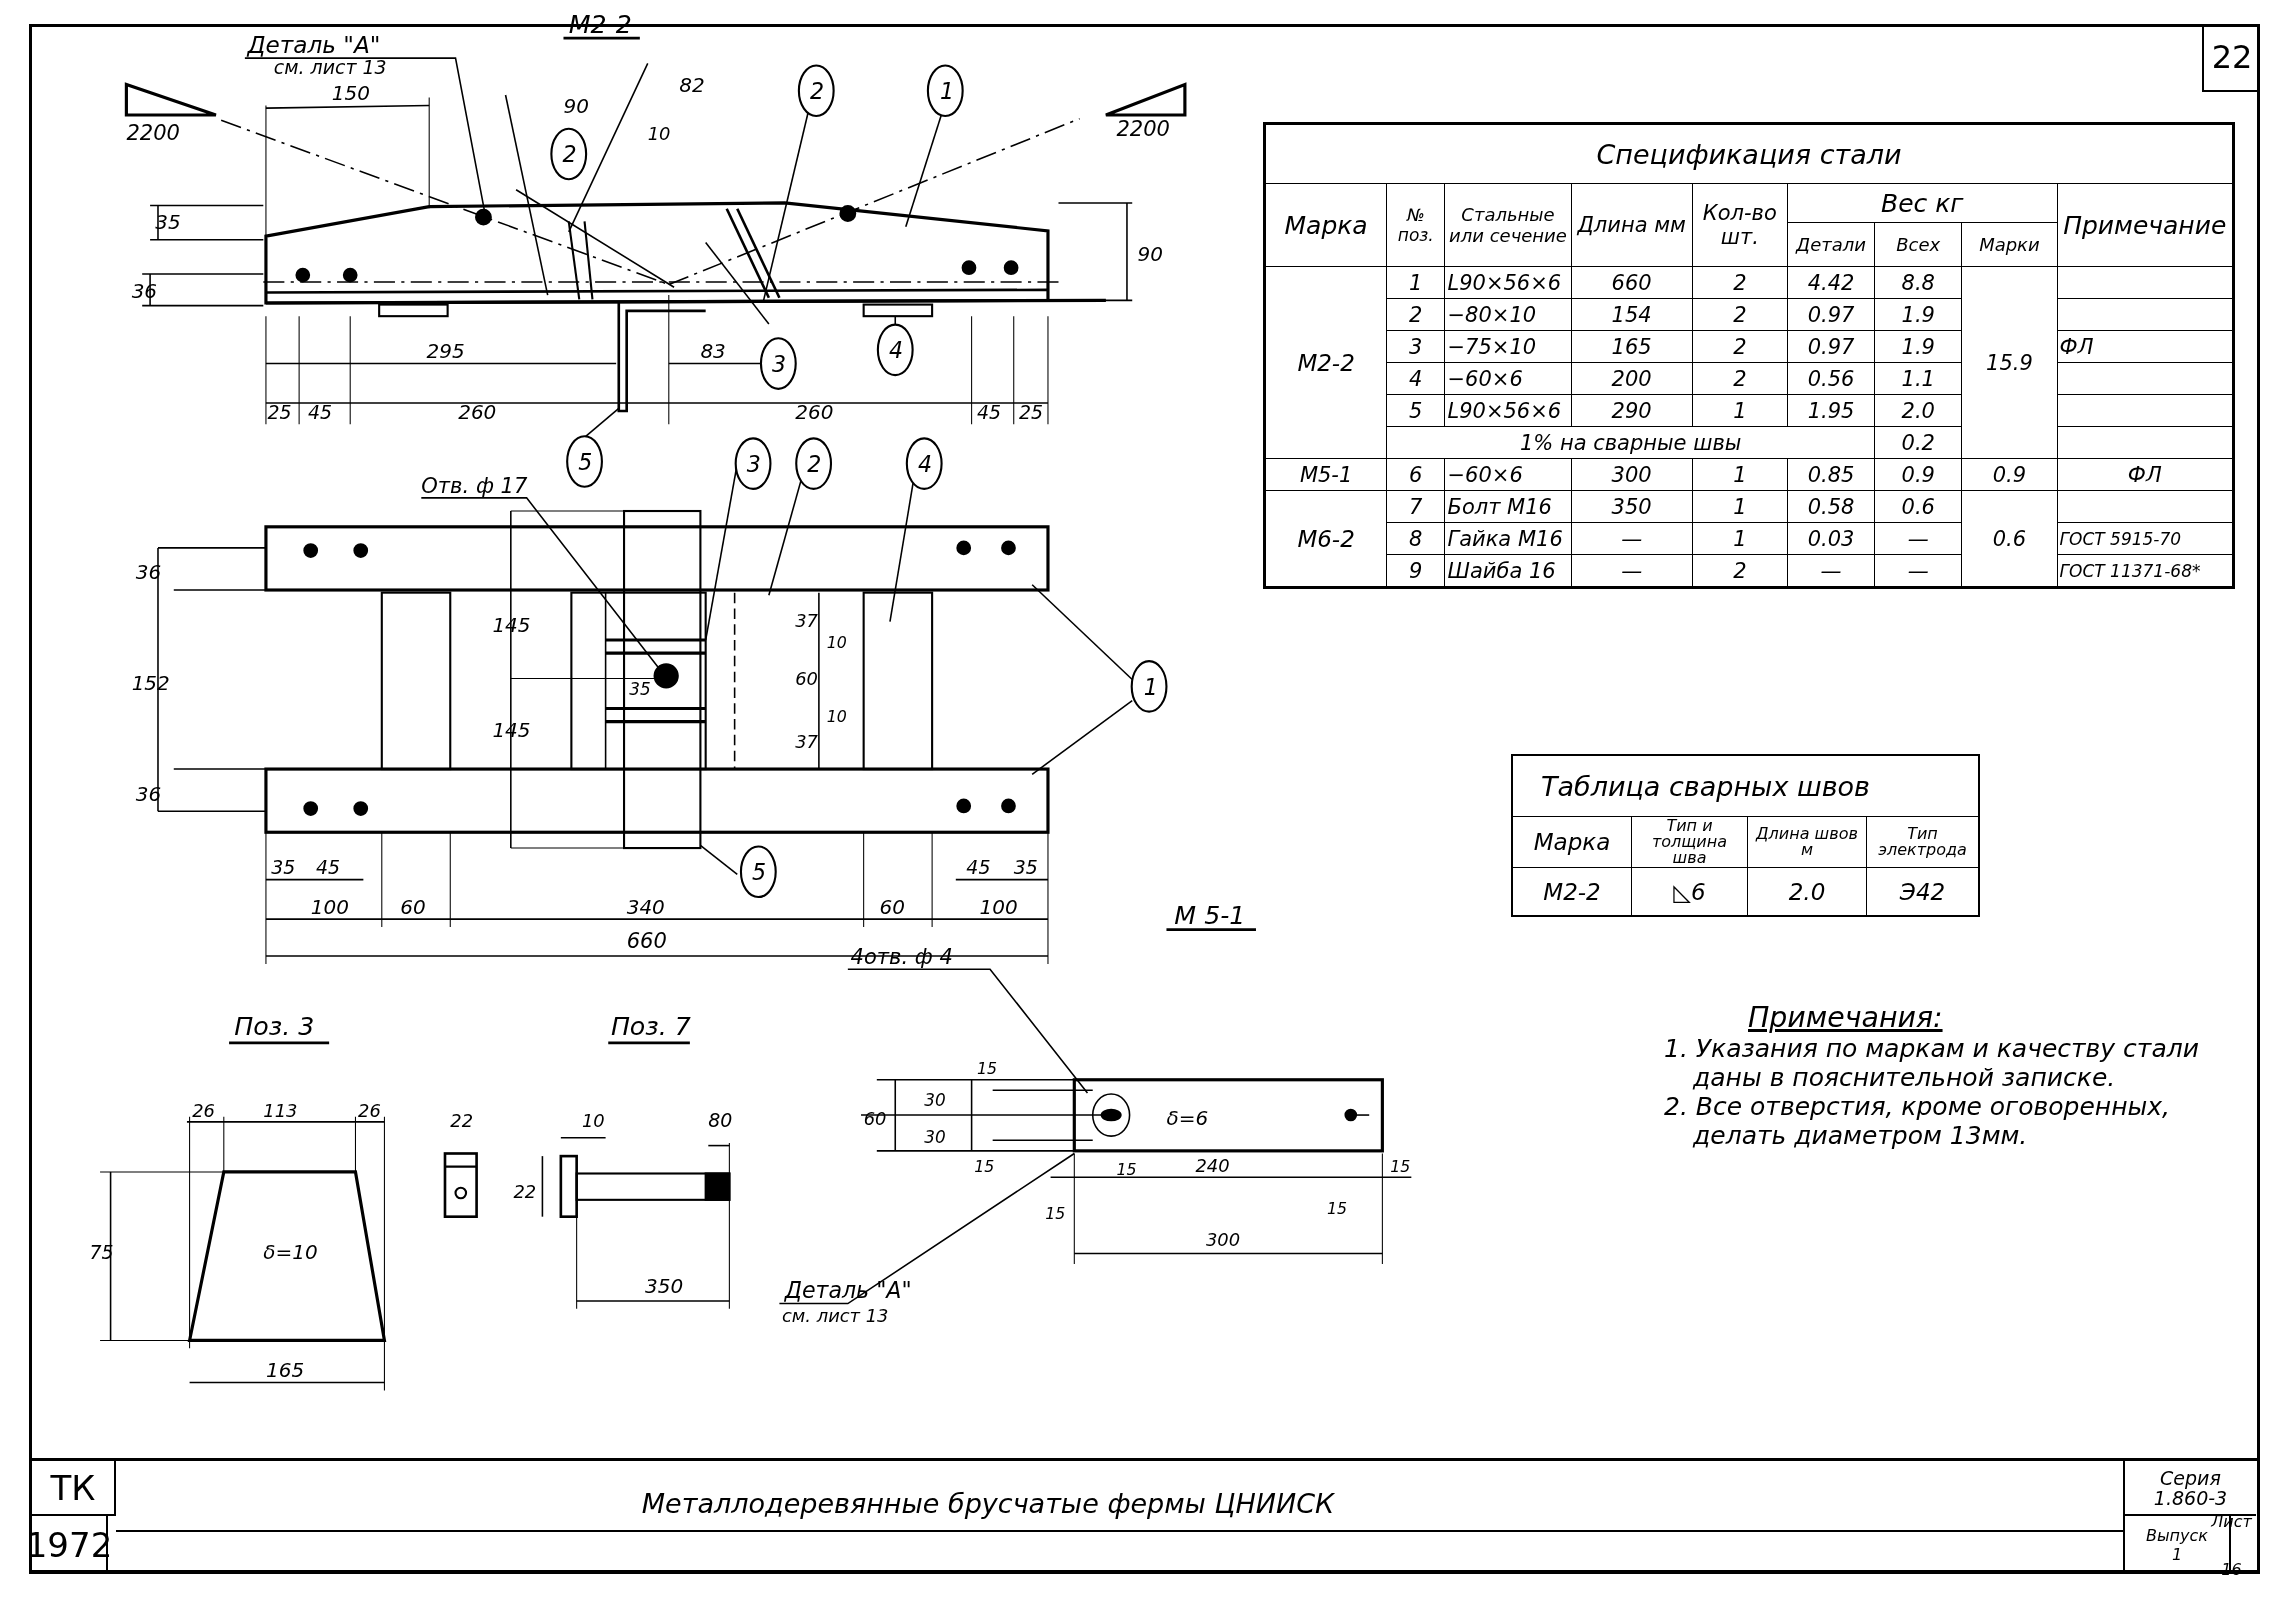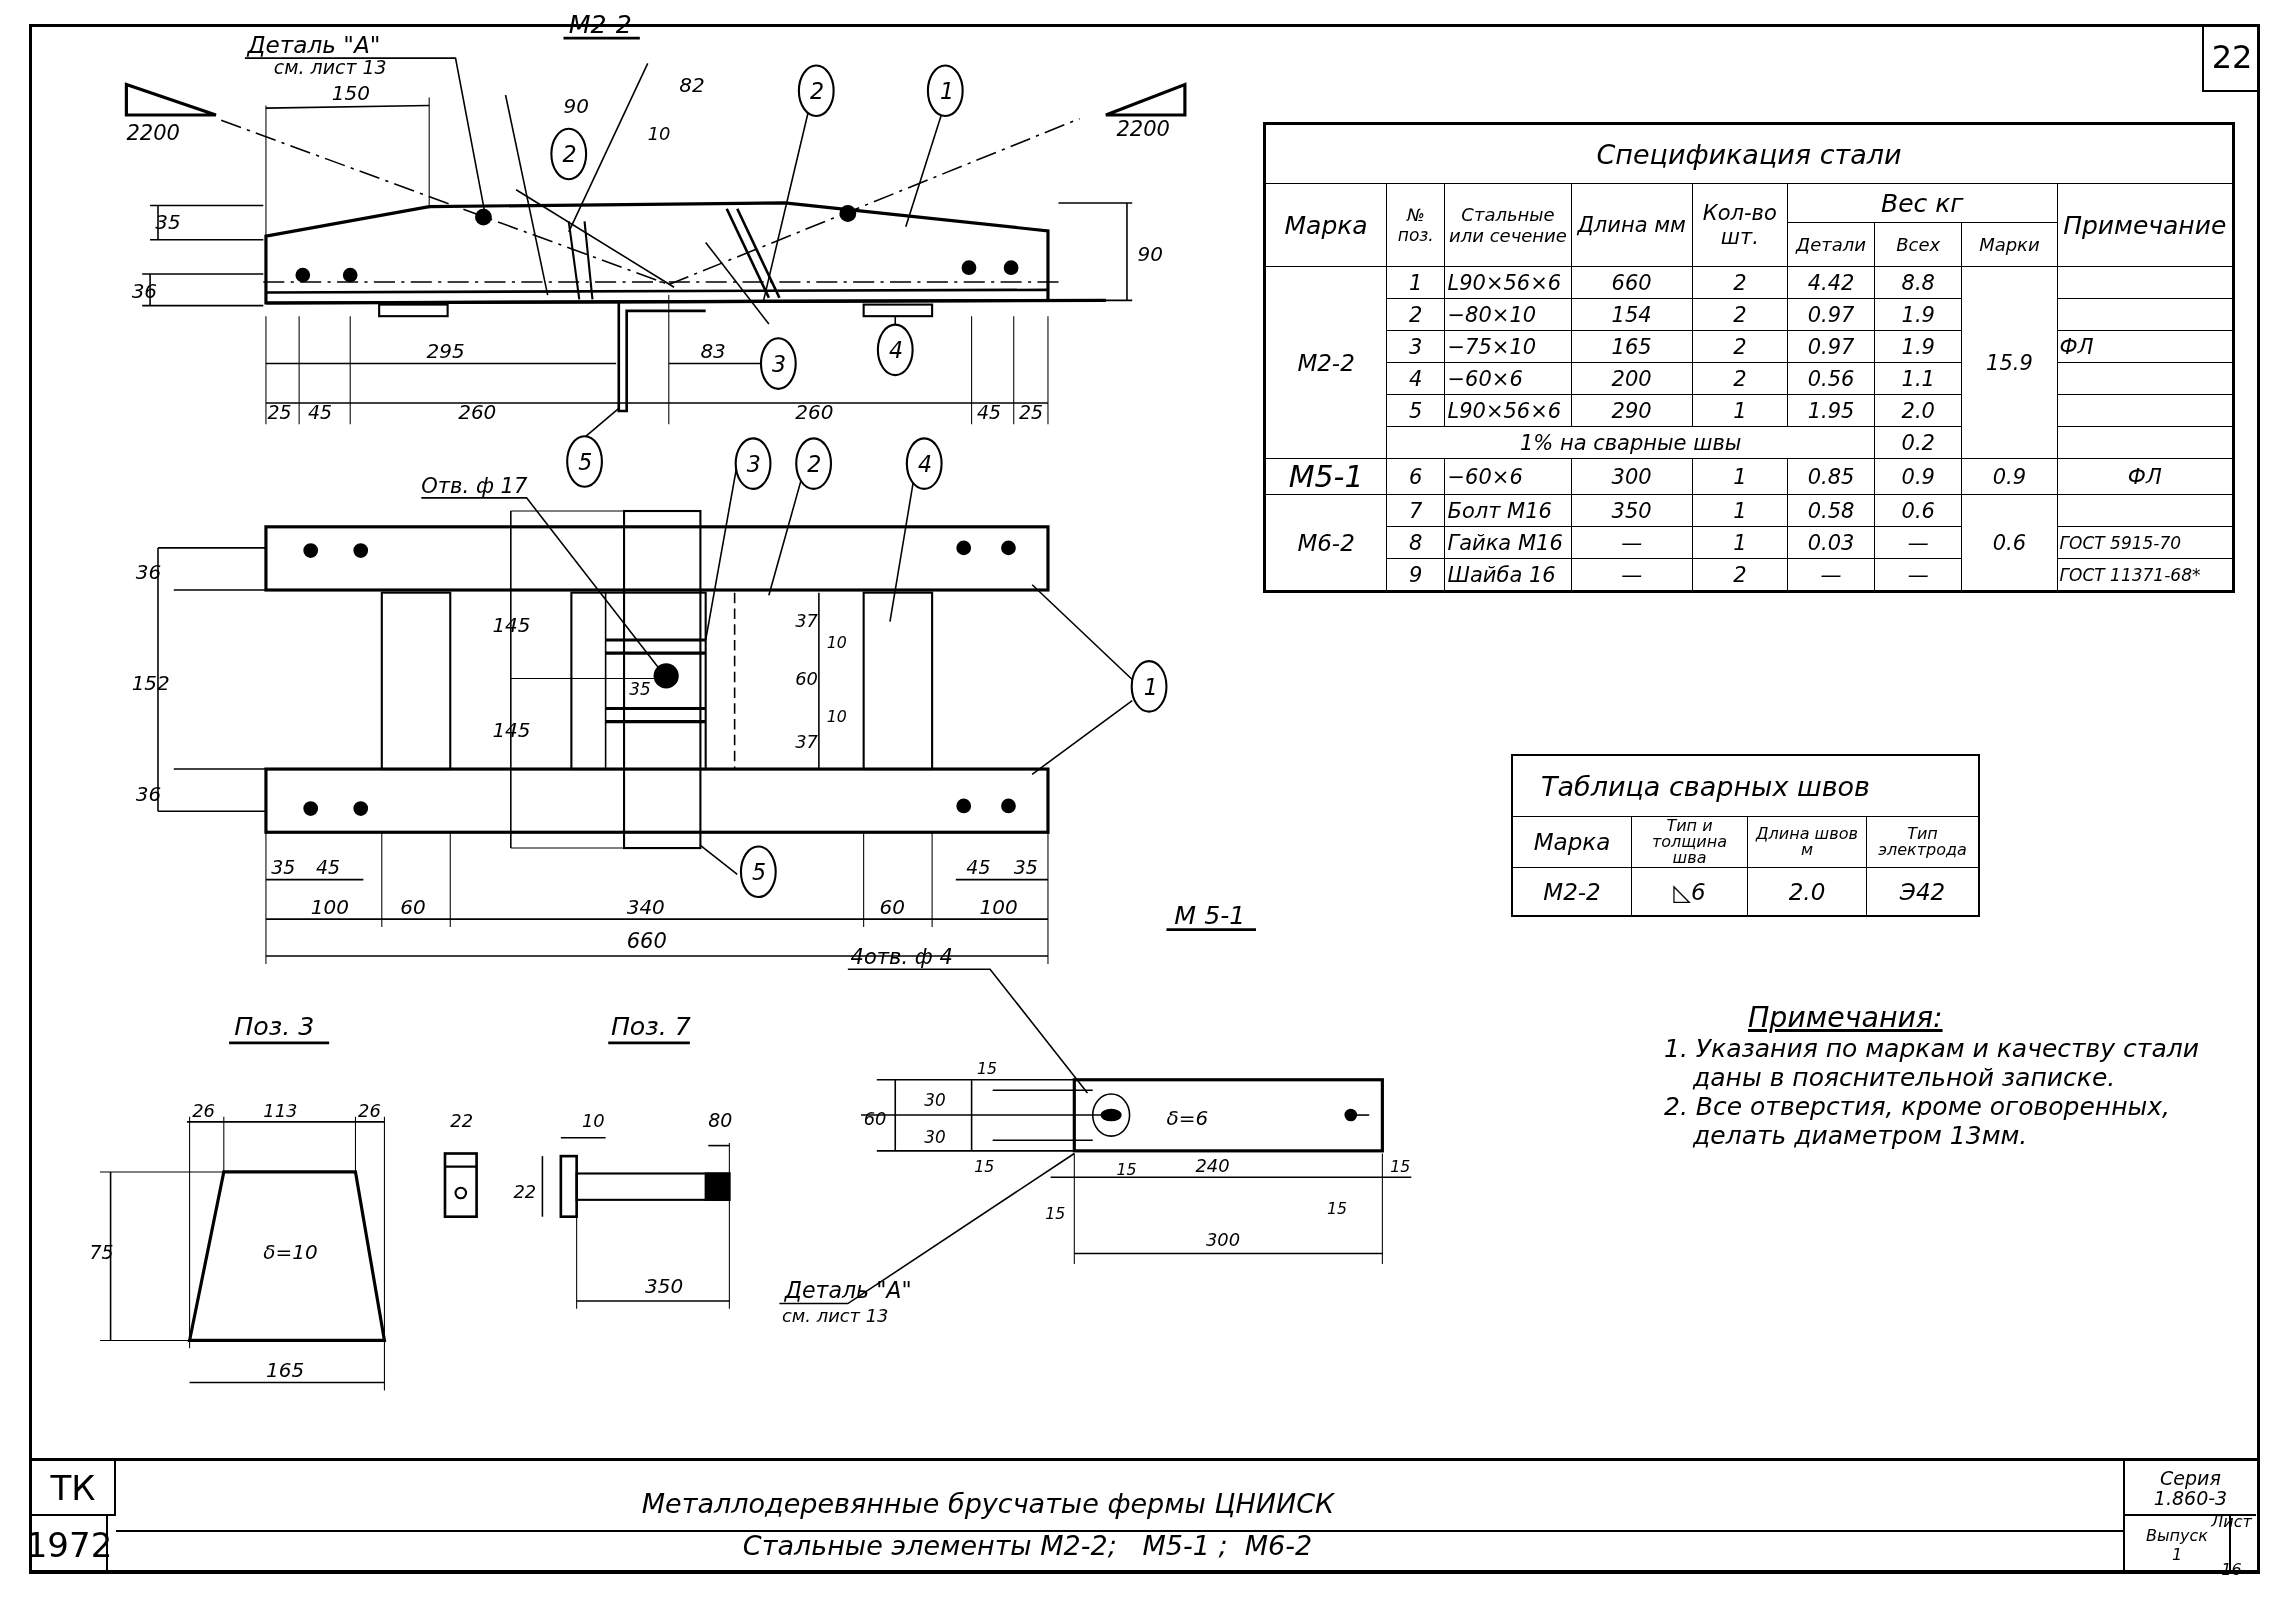--- a/index.html
+++ b/index.html
@@ -414,21 +414,21 @@
     <td>2.0</td>
     <td></td>
   </tr>
   <tr class="row-line">
     <td colspan="5">1% на сварные швы</td>
     <td>0.2</td>
     <td></td>
   </tr>
 
   <tr class="row-line">
-    <td style="font-size:30px">М5-1</td>
+    <td style="font-size:21px">М5-1</td>
     <td>6</td>
     <td class="left">−60×6</td>
     <td>300</td>
     <td>1</td>
     <td>0.85</td>
     <td>0.9</td>
     <td>0.9</td>
     <td>ФЛ</td>
   </tr>
 
@@ -495,21 +495,20 @@
     <span>2.</span>
     <span>Все отверстия, кроме оговоренных,</span>
   </div>
   <div class="line indent">делать диаметром 13мм.</div>
 </div>
 
 <div class="tb">
   <div class="cell org">ТК</div>
   <div class="cell year">1972</div>
   <div class="cell t1">Металлодеревянные брусчатые фермы ЦНИИСК</div>
-  <div class="cell t2" style="white-space:pre">Стальные элементы М2-2;   М5-1 ;  М6-2</div>
   <div class="cell series">
     <span>Серия</span>
     <span>1.860-3</span>
   </div>
   <div class="cell issue">
     <span>Выпуск</span>
     <span>1</span>
   </div>
   <div class="cell sheet">
     <span>Лист</span>

